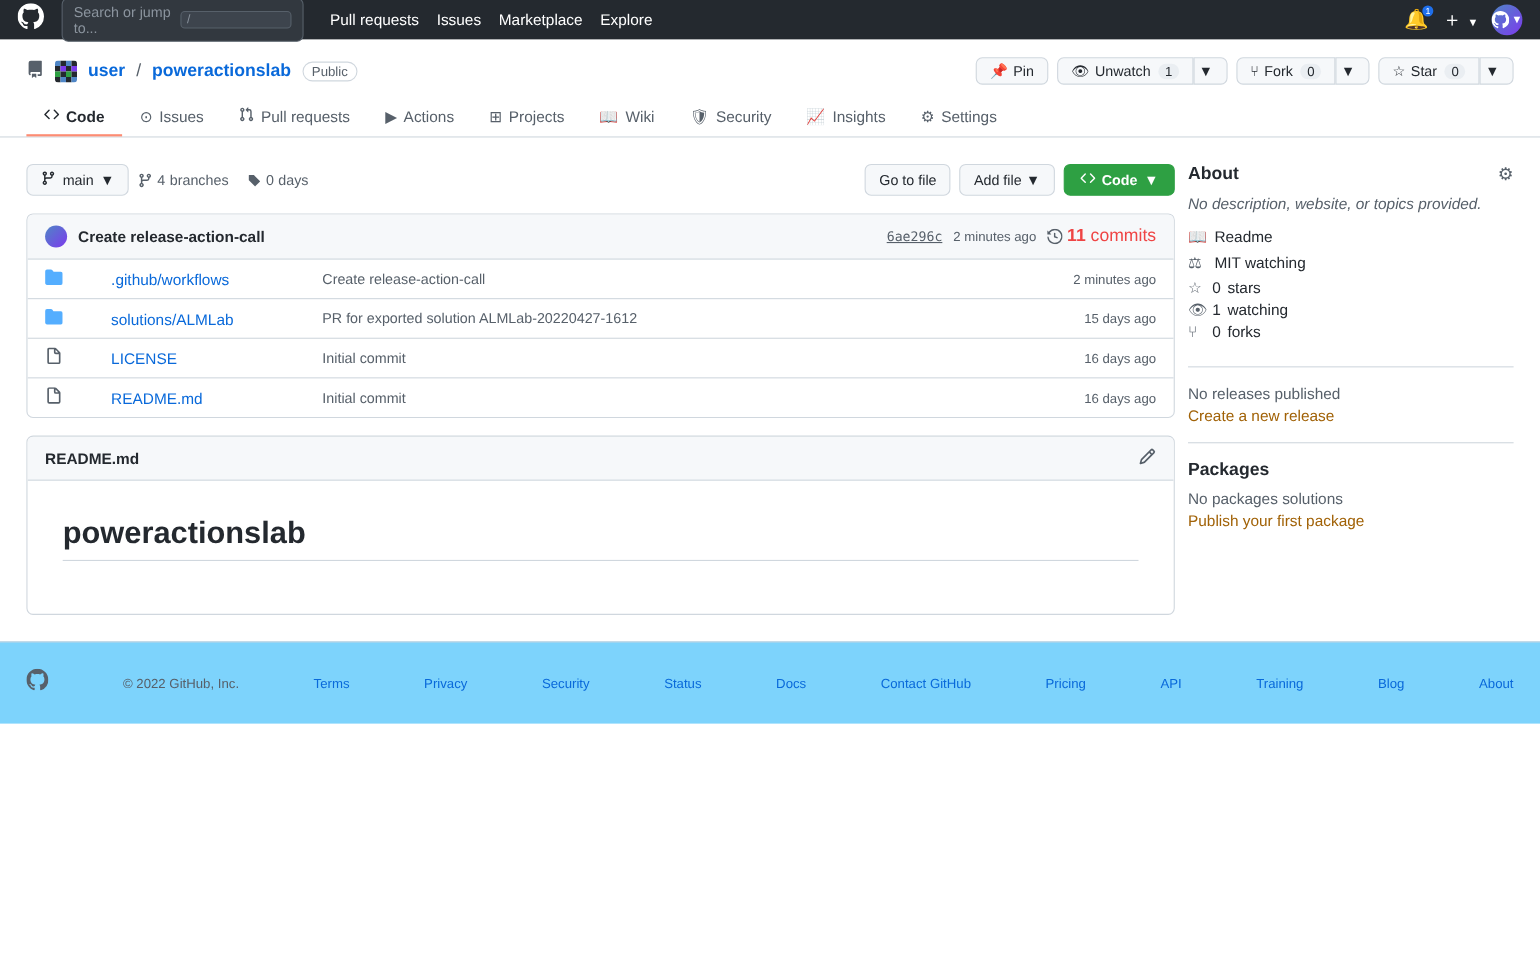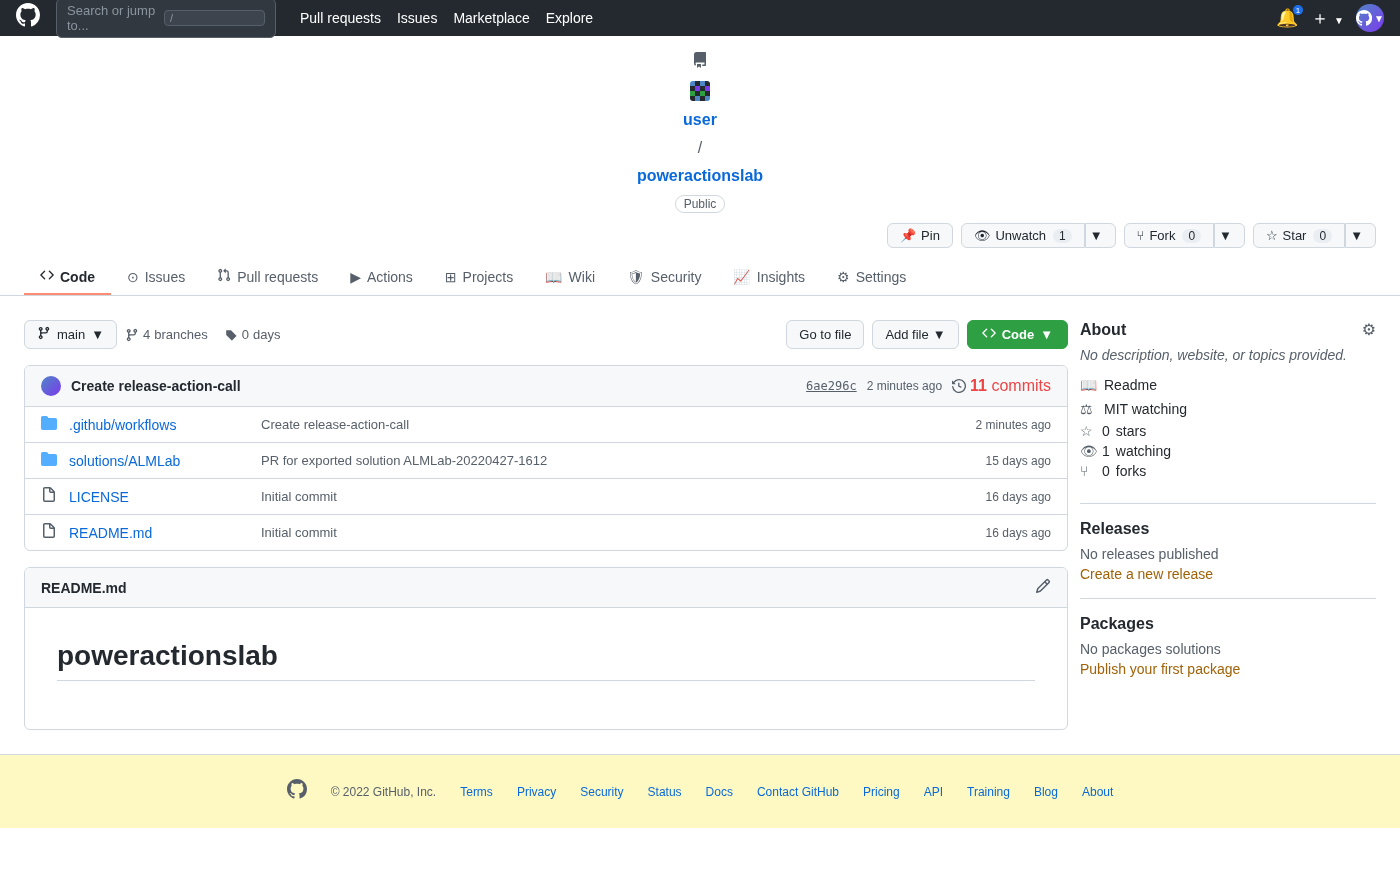--- a/index.html
+++ b/index.html
@@ -13,21 +13,21 @@
     .search-shortcut { background: #3d444d; border: 1px solid #57606a; border-radius: 4px; padding: 1px 5px; font-size: 11px; color: #8b949e; }
     .header-nav { display: flex; gap: 16px; margin-left: 8px; }
     .header-nav a { color: #fff; text-decoration: none; font-size: 14px; font-weight: 500; }
     .header-right { margin-left: auto; display: flex; align-items: center; gap: 12px; }
     .header-icon-btn { background: none; border: none; color: #fff; cursor: pointer; font-size: 18px; position: relative; }
     .notif-badge { position: absolute; top: -2px; right: -4px; background: #1f6feb; border-radius: 50%; width: 10px; height: 10px; font-size: 8px; color: #fff; display: flex; align-items: center; justify-content: center; }
     .header-avatar { width: 28px; height: 28px; border-radius: 50%; background: linear-gradient(135deg, #4f86c6, #7c3aed); display: flex; align-items: center; justify-content: center; color: #fff; font-size: 12px; cursor: pointer; }
 
     
     .repo-header { background: #fff; border-bottom: 1px solid #d0d7de; padding: 16px 24px 0; }
-    .repo-title-row { display: flex; align-items: center; gap: 10px; margin-bottom: 12px; flex-direction: column; }
+    .repo-title-row { display: flex; align-items: center; gap: 10px; margin-bottom: 12px; }
     .repo-owner-link { color: #0969da; text-decoration: none; font-weight: 600; font-size: 16px; }
     .repo-separator { color: #57606a; font-size: 16px; }
     .repo-name-link { color: #0969da; text-decoration: none; font-weight: 600; font-size: 16px; }
     .repo-visibility-badge { border: 1px solid #d0d7de; border-radius: 20px; padding: 1px 8px; font-size: 12px; color: #57606a; }
     .repo-actions { margin-left: auto; display: flex; gap: 8px; }
     .repo-action-btn { display: flex; align-items: center; gap: 5px; padding: 4px 12px; border: 1px solid #d0d7de; border-radius: 6px; background: #f6f8fa; color: #24292f; cursor: pointer; font-size: 13px; font-weight: 500; }
     .repo-action-btn .count { background: #eaeef2; border-radius: 20px; padding: 0 6px; font-size: 12px; margin-left: 2px; }
     .repo-action-dropdown { border-left: 1px solid #d0d7de; padding-left: 4px; }
 
     
@@ -54,21 +54,21 @@
     .file-table-header { background: #f6f8fa; padding: 10px 16px; display: flex; align-items: center; gap: 10px; border-bottom: 1px solid #d0d7de; }
     .commit-avatar-img { width: 20px; height: 20px; border-radius: 50%; background: linear-gradient(135deg, #4f86c6, #7c3aed); }
     .commit-msg { font-weight: 600; color: #24292f; font-size: 14px; flex: 1; }
     .commit-hash { color: #57606a; font-family: monospace; font-size: 12px; }
     .commit-time { color: #57606a; font-size: 12px; }
     .commit-history { display: flex; align-items: center; gap: 4px; color: #57606a; font-size: 12px; white-space: nowrap; }
     .commit-history a { color: #ef4444; text-decoration: none; font-size: 16px; }
     .file-row { display: flex; align-items: center; padding: 8px 16px; border-bottom: 1px solid #d0d7de; gap: 12px; }
     .file-row:last-child { border-bottom: none; }
     .file-icon { color: #57606a; font-size: 14px; width: 16px; text-align: center; }
-    .file-name { color: #0969da; text-decoration: none; font-size: 14px; min-width: 180px; }
+    .file-name { color: #0969da; text-decoration: none; font-size: 14px; min-width: 180px; margin-left: 32px; }
     .file-commit-msg { color: #57606a; font-size: 13px; flex: 1; }
     .file-time { color: #57606a; font-size: 12px; white-space: nowrap; }
 
     
     .readme-box { border: 1px solid #d0d7de; border-radius: 6px; overflow: hidden; }
     .readme-header { background: #f6f8fa; padding: 10px 16px; border-bottom: 1px solid #d0d7de; display: flex; align-items: center; justify-content: space-between; }
     .readme-title { font-weight: 600; font-size: 14px; }
     .readme-edit-btn { color: #57606a; cursor: pointer; background: none; border: none; font-size: 14px; }
     .readme-content { padding: 32px; }
     .readme-content h1 { font-size: 28px; font-weight: 600; border-bottom: 1px solid #d0d7de; padding-bottom: 8px; margin-bottom: 16px; }
@@ -83,21 +83,21 @@
     .about-link { display: flex; align-items: center; gap: 8px; color: #24292f; text-decoration: none; font-size: 14px; padding: 2px 0; margin-bottom: 4px; }
     .about-link-icon { color: #57606a; font-size: 14px; width: 16px; }
     .sidebar-divider { border: none; border-top: 1px solid #d0d7de; margin: 16px 0; }
     .section-title { font-weight: 600; font-size: 16px; margin-bottom: 8px; }
     .no-releases-text { color: #57606a; font-size: 14px; margin-bottom: 4px; }
     .create-release-link { color: #a16207; text-decoration: none; font-size: 14px; }
     .stat-row { display: flex; align-items: center; gap: 6px; color: #24292f; font-size: 14px; margin-bottom: 4px; }
     .stat-icon { color: #57606a; font-size: 14px; width: 16px; }
 
     
-    .footer { border-top: 1px solid #d0d7de; padding: 24px; display: flex; align-items: center; justify-content: center; gap: 24px; flex-wrap: wrap; background: #fef9c3; }
+    .footer { border-top: 1px solid #d0d7de; padding: 24px; display: flex; align-items: center; justify-content: space-between; gap: 24px; flex-wrap: wrap; background: #7dd3fc; }
     .footer-logo { color: #57606a; font-size: 20px; }
     .footer-copy { color: #57606a; font-size: 12px; }
     .footer-link { color: #0969da; text-decoration: none; font-size: 12px; }
 
     .folder-icon { color: #54aeff; }
     .file-doc-icon { color: #57606a; }
   </style>
 </head>
 <body>
 
@@ -412,21 +412,20 @@
       <div class="stat-row">
         <span class="stat-icon">⑂</span>
         <span>0</span>
         <span>forks</span>
       </div>
     </div>
 
     <hr class="sidebar-divider">
 
     <div class="releases-section">
-      <div class="section-title">Releases</div>
       <p class="no-releases-text">No releases published</p>
       <a href="#" class="create-release-link">Create a new release</a>
     </div>
 
     <hr class="sidebar-divider">
 
     <div class="packages-section">
       <div class="section-title">Packages</div>
       <p class="no-releases-text">No packages solutions</p>
       <a href="#" class="create-release-link">Publish your first package</a>

